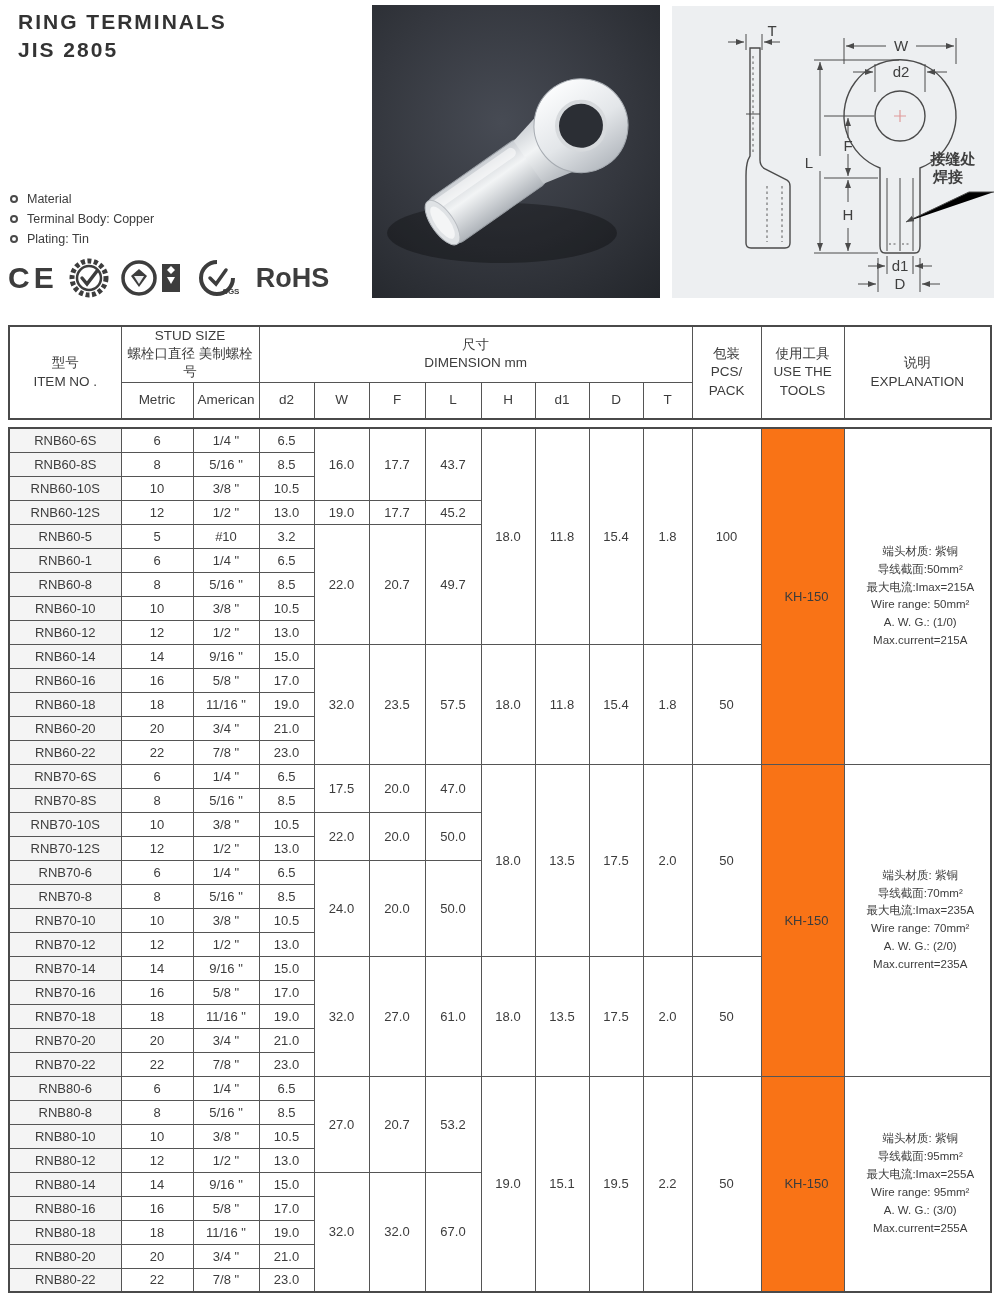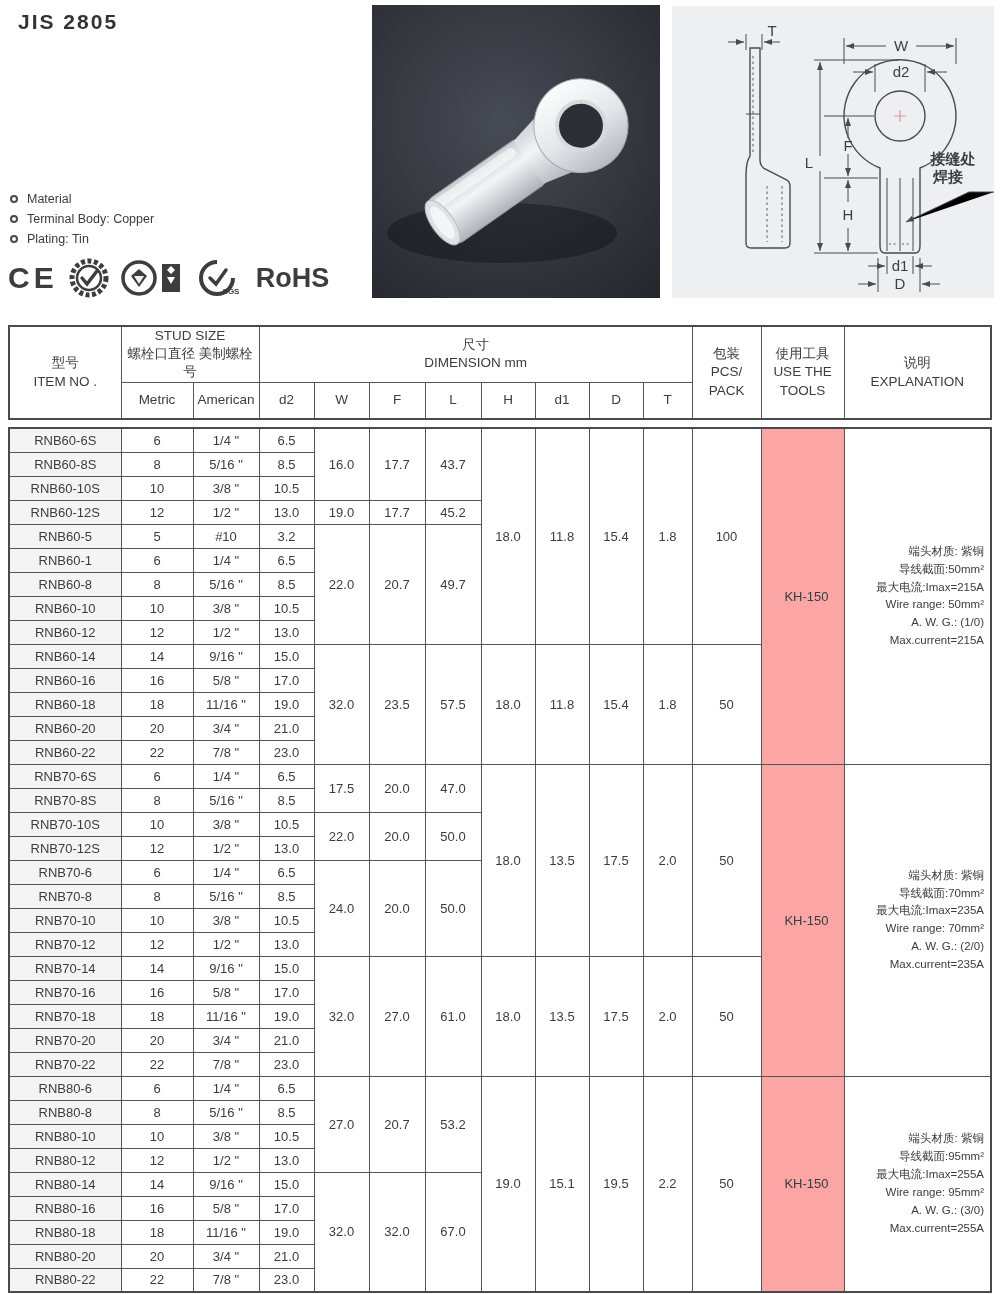--- a/index.html
+++ b/index.html
@@ -31,33 +31,34 @@
   .table-wrap { position:absolute; left:8px; top:325px; width:982px; }
   table { border-collapse:collapse; table-layout:fixed; width:982px; }
   th, td { border:1px solid #555; text-align:center; vertical-align:middle; color:#3c3c3c; overflow:hidden; }
   .htable { border:2px solid #4a4a4a; }
   .btable { border:2px solid #4a4a4a; margin-top:7px; }
   .htable th { font-weight:normal; white-space:pre-line; font-size:13.5px; line-height:1.35; }
   .htable tr.h1 th { height:49px; }
   .htable tr.h2 th { height:37px; }
   .btable td { height:24px; font-size:13px; padding:0 2px; }
   .btable td:first-child { background:#f4f4f4;margin-left:25px; }
-  .btable td.tl { background:#fca5a5;padding-left:10px; }
-  .btable td.ex { text-align:right; font-size:11.5px; line-height:1.55; padding:4px 6px 4px 12px; white-space:pre-line; background:#fff; }
+  .btable td.tl { background:#f97316;padding-left:10px; }
+  .btable td.ex { text-align:center; font-size:11.5px; line-height:1.55; padding:4px 6px 4px 12px; white-space:pre-line; background:#fff; }
 
   svg text { font-family:"Liberation Sans", sans-serif; }
 </style>
 </head>
 <body>
 
 <div class="page">
 
   <div class="top">
 
     <div class="title-block">
+      <div class="title-line">RING  TERMINALS</div>
       <div class="title-line">JIS  2805</div>
     </div>
 
     <div class="material-block">
       <div class="mat-row mat-head">
         <span class="bullet"></span>
         <span class="txt">Material</span>
       </div>
       <div class="mat-row">
         <span class="bullet"></span>

